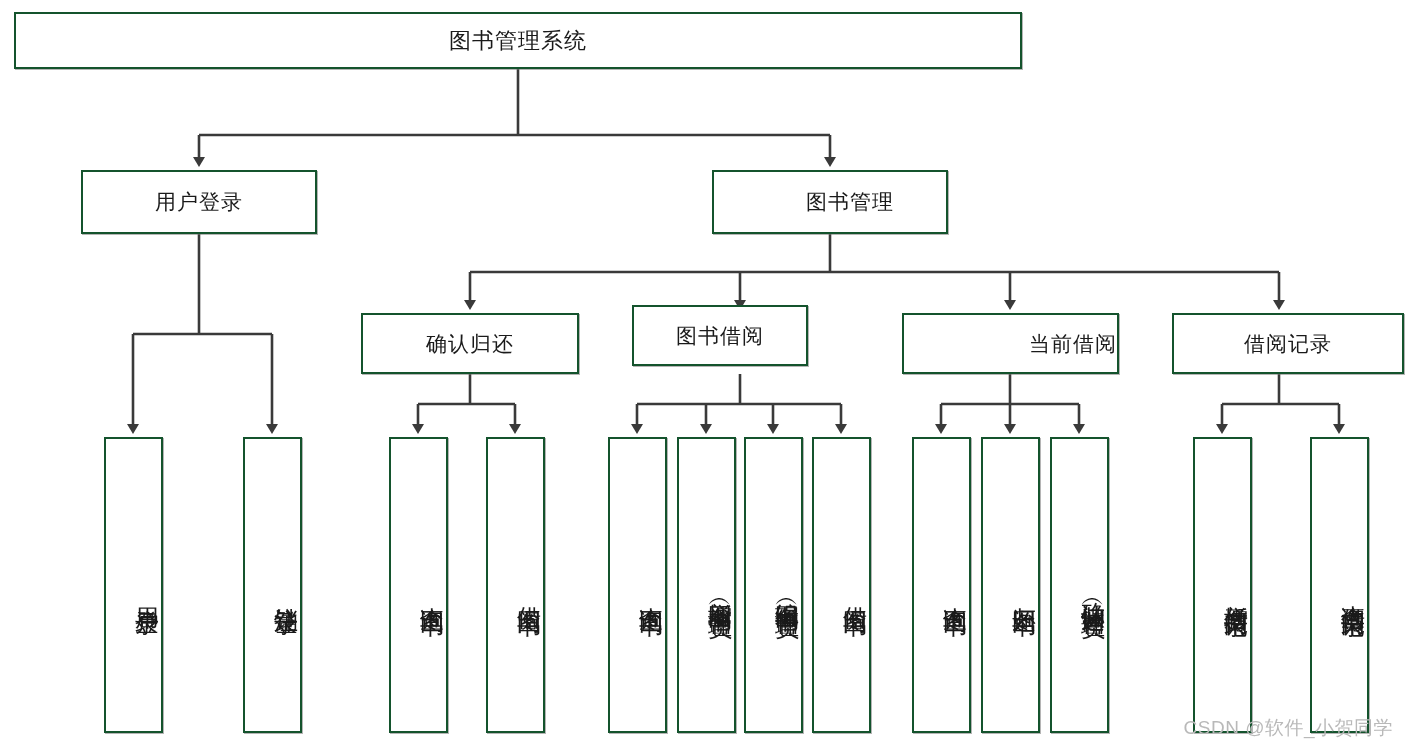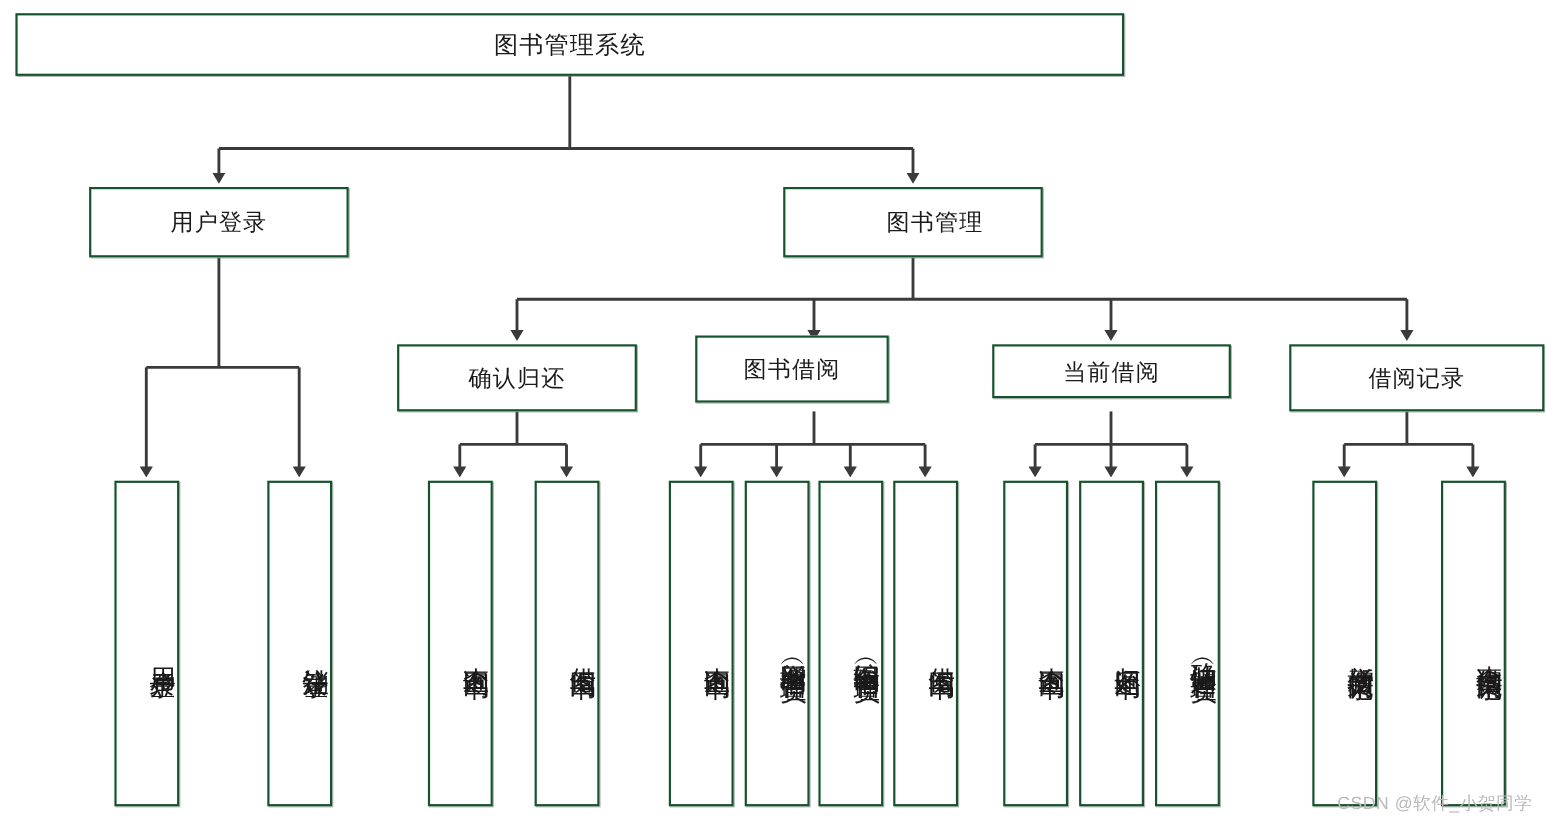--- a/index.html
+++ b/index.html
@@ -56,21 +56,21 @@
   }
   .node-v .vlabel {
     writing-mode: vertical-rl;
     text-orientation: upright;
     display: block;
   }
   .watermark {
     position: absolute;
     right: 12px;
     bottom: 6px;
-    font-size: 16px;
+    font-size: 19px;
     color: #b9b9b9;
     white-space: nowrap;
     letter-spacing: 0.5px;
   }
 </style>
 </head>
 <body>
 
 <div id="canvas">
 
@@ -137,21 +137,21 @@
   </div>
 
   <div class="node node-h" style="left:361px; top:313px; width:218px; height:61px;">
     <span>确认归还</span>
   </div>
 
   <div class="node node-h" style="left:632px; top:305px; width:176px; height:61px;">
     <span>图书借阅</span>
   </div>
 
-  <div class="node node-h" style="left:902px; top:313px; width:217px; height:49px;">
+  <div class="node node-h" style="left:902px; top:313px; width:217px; height:61px;justify-content:flex-end;">
     <span>当前借阅</span>
   </div>
 
   <div class="node node-h" style="left:1172px; top:313px; width:232px; height:61px;">
     <span>借阅记录</span>
   </div>
 
   <div class="node node-v" style="left:104px; top:437px; width:59px; height:296px;">
     <span class="vlabel">用户登录</span>
   </div>

